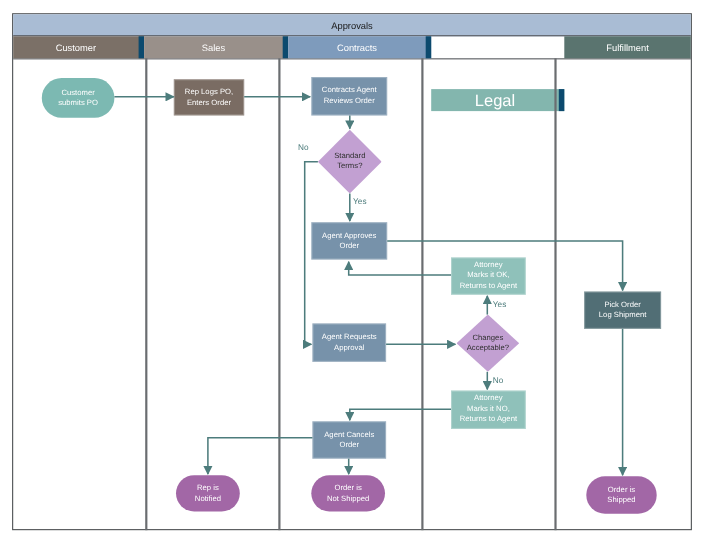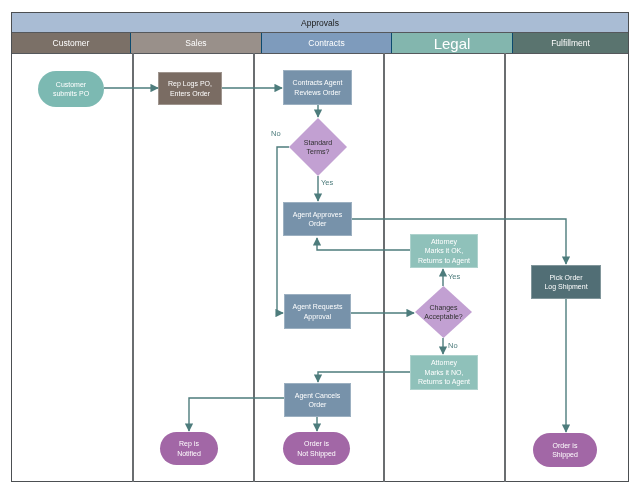--- a/index.html
+++ b/index.html
@@ -17,24 +17,24 @@
     background:var(--title-bar,#a9bcd4);border-bottom:1px solid #55585c;
     display:flex;align-items:center;justify-content:center;
     font-size:8.5px;color:#1a1a1a;
   }
   .header-row{
     position:absolute;left:0;top:20px;right:0;height:21px;display:flex;
     border-bottom:1px solid #55585c;box-sizing:border-box;
   }
   .lane-header{
     height:100%;display:flex;align-items:center;justify-content:center;
-    color:#ffffff;font-size:8.5px;border-right:1px solid #0c4a6e;box-sizing:border-box;
+    color:#ffffff;font-size:8.5px;border-right:5px solid #0c4a6e;box-sizing:border-box;
   }
   .lane-header:last-child{border-right:none;}
-  .lane-header.legal-big{font-size:15px;}
+  .lane-header.legal-big{font-size:15px;margin-top:48px;}
   .lane-divider{
     position:absolute;top:53px;bottom:10px;width:1.5px;background:#6a6d70;z-index:1;
   }
   
   .node{
     position:absolute;z-index:2;display:flex;align-items:center;justify-content:center;
     text-align:center;white-space:pre-line;color:#ffffff;font-size:7px;line-height:1.35;
     box-sizing:border-box;
   }
   .start{background:var(--start-fill,#7cb9b2);border-radius:18px;}

